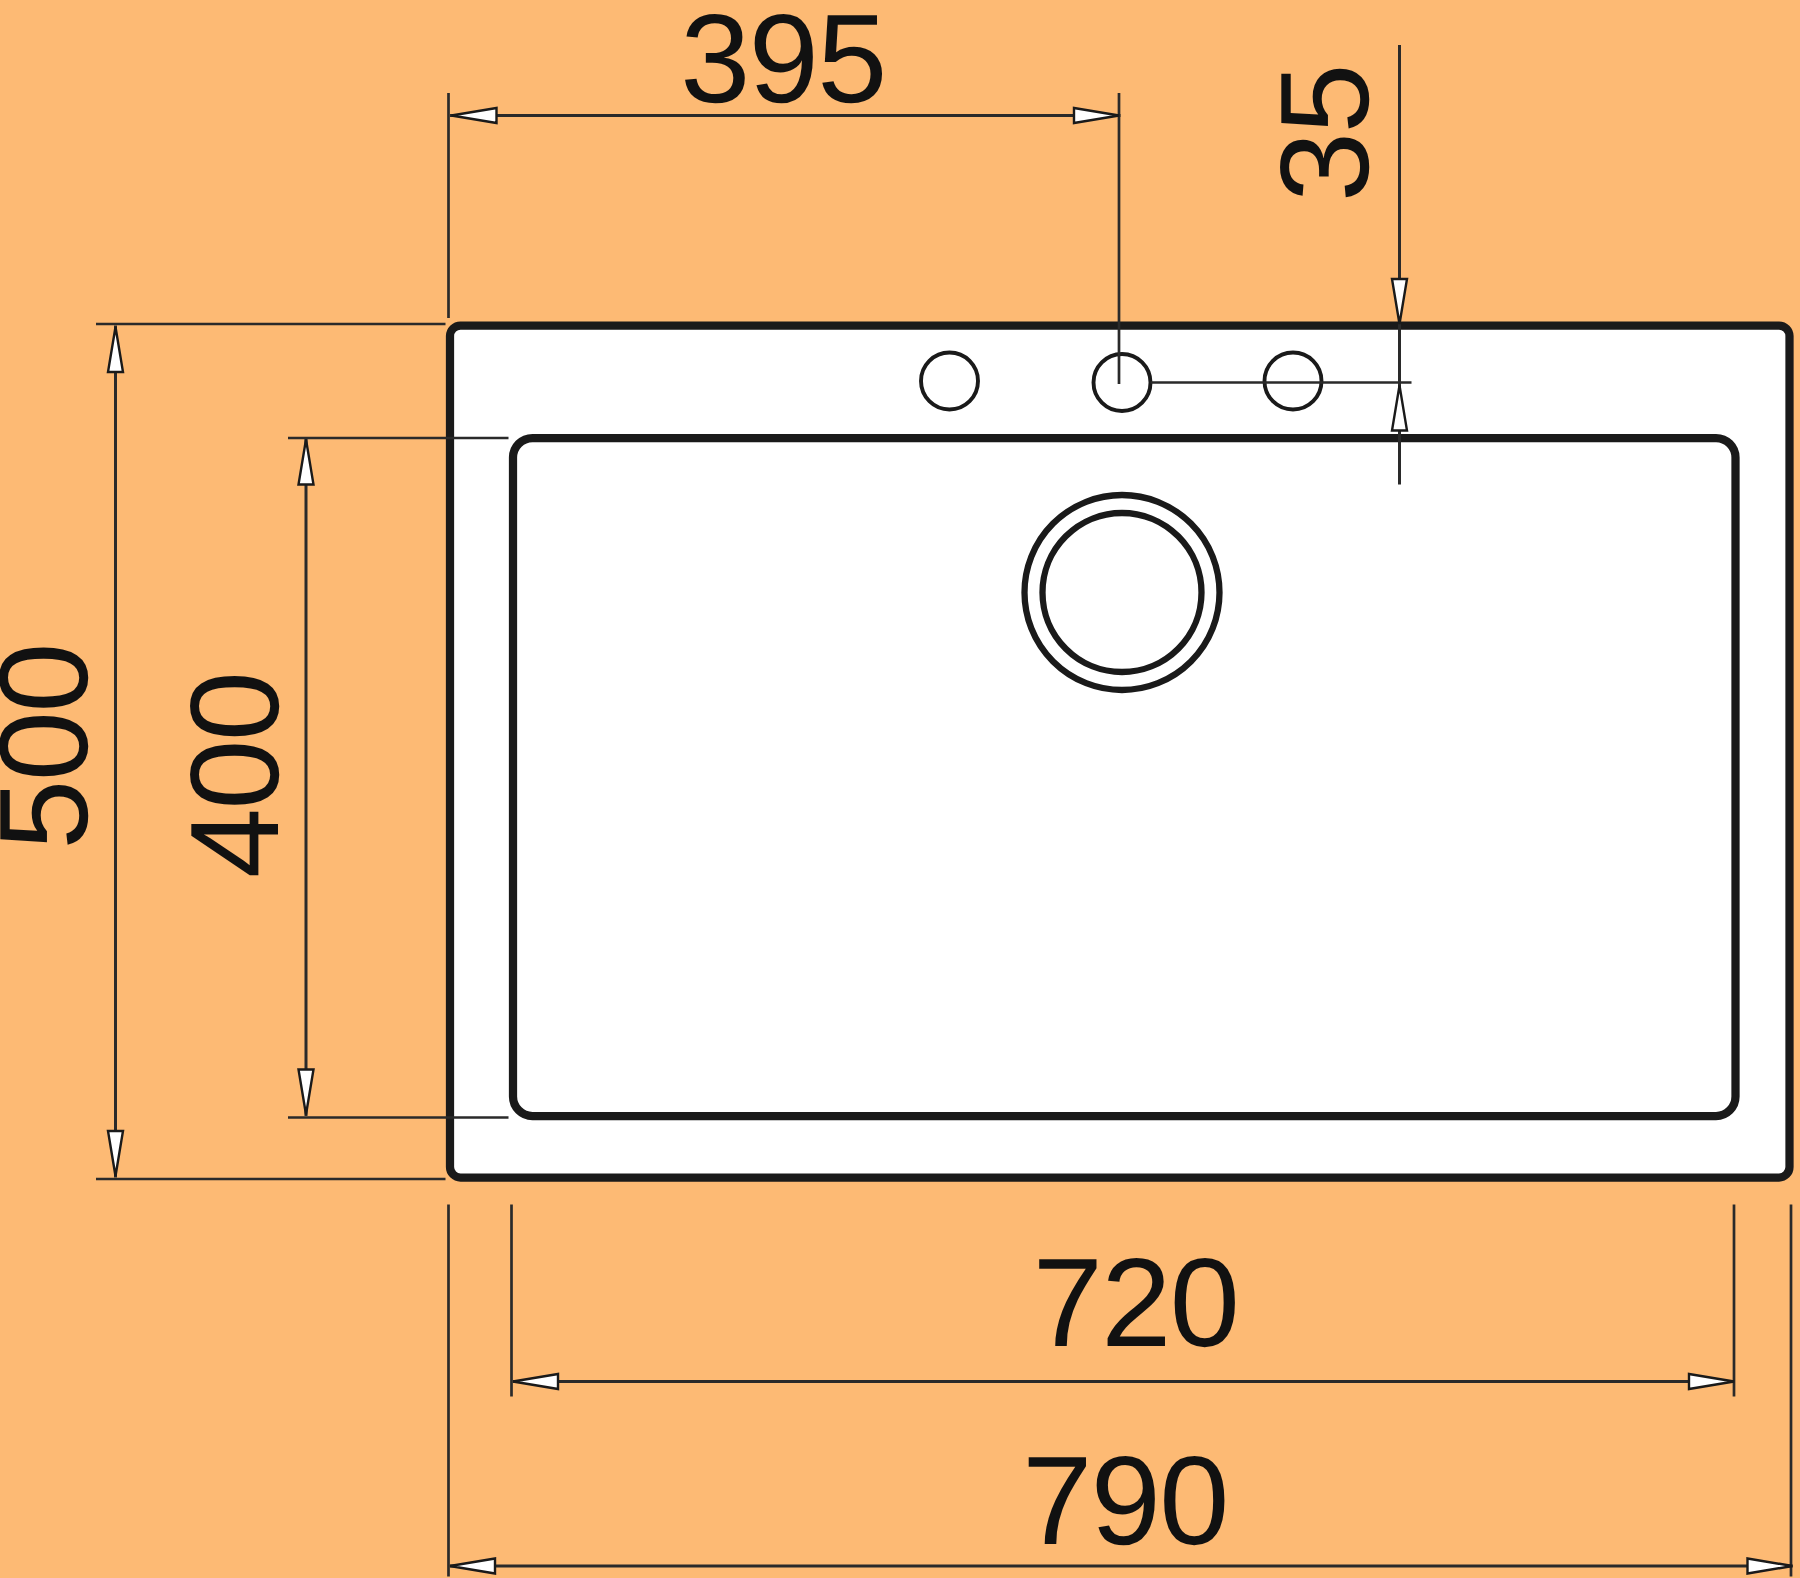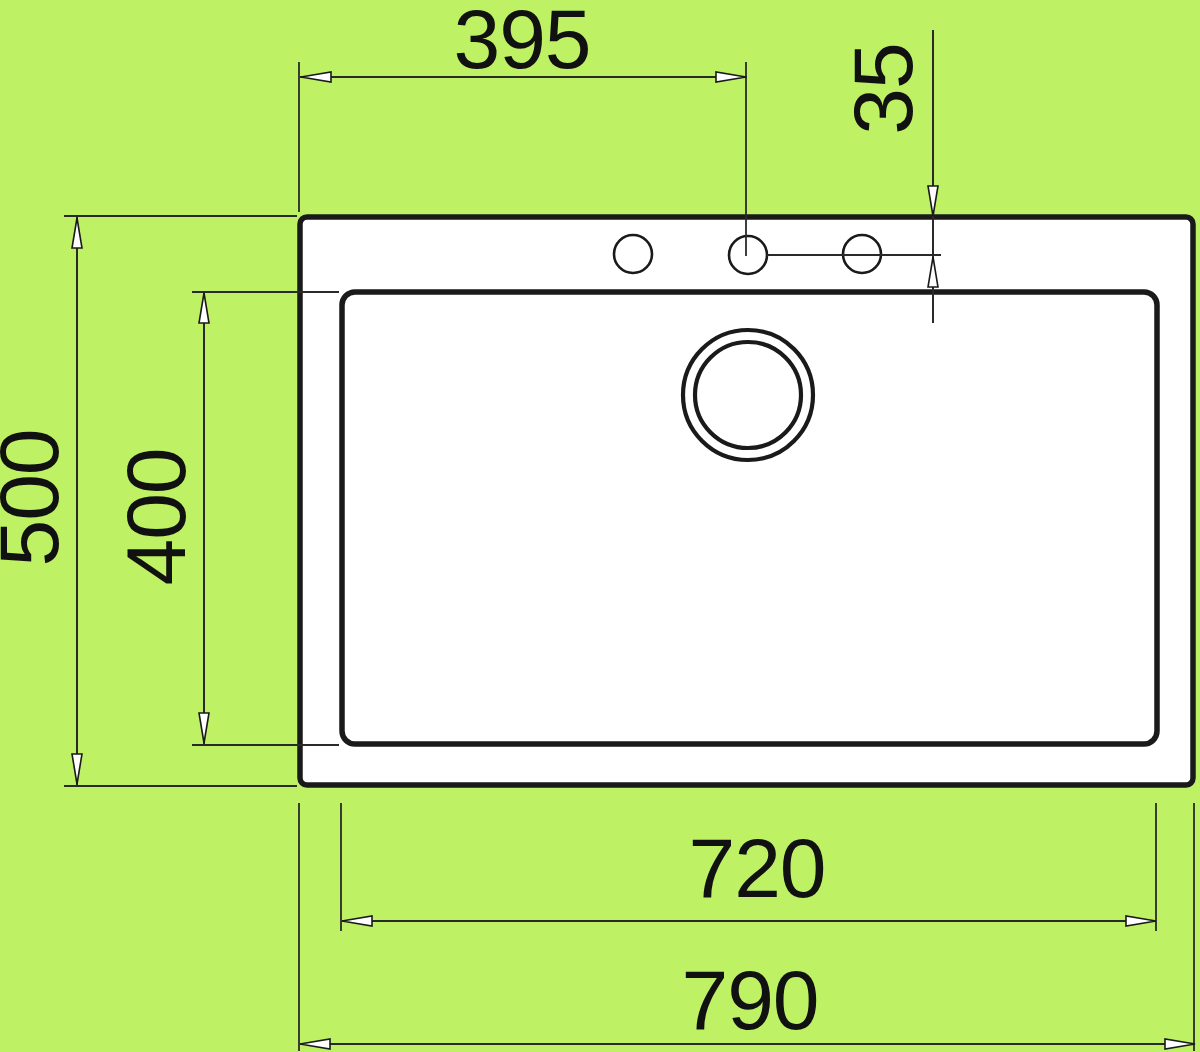--- a/index.html
+++ b/index.html
@@ -4,21 +4,21 @@
 <style>
   html, body {
     margin: 0;
     padding: 0;
     background: #ffffff;
   }
   .canvas {
     position: relative;
     width: 1200px;
     height: 1052px;
-    background: #bef264;
+    background: #fdba74;
     overflow: hidden;
   }
   svg { display: block; }
   .dim-text {
     font-family: "Liberation Sans", "DejaVu Sans", sans-serif;
     font-size: 84px;
     fill: #111111;
     letter-spacing: -1px;
   }
   .thin  { stroke: #2a2a2a; stroke-width: 2;   fill: none; }

